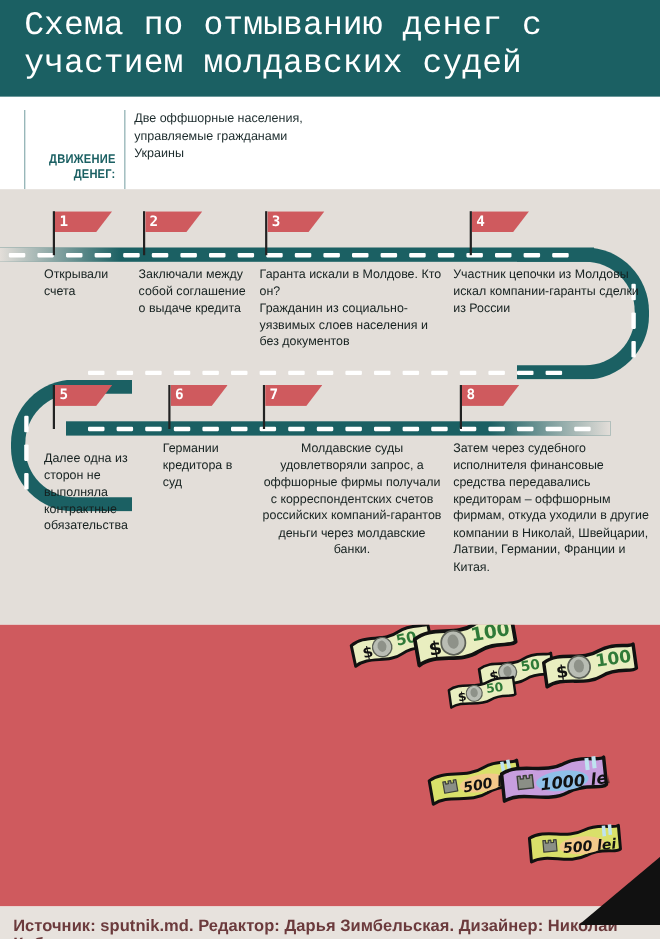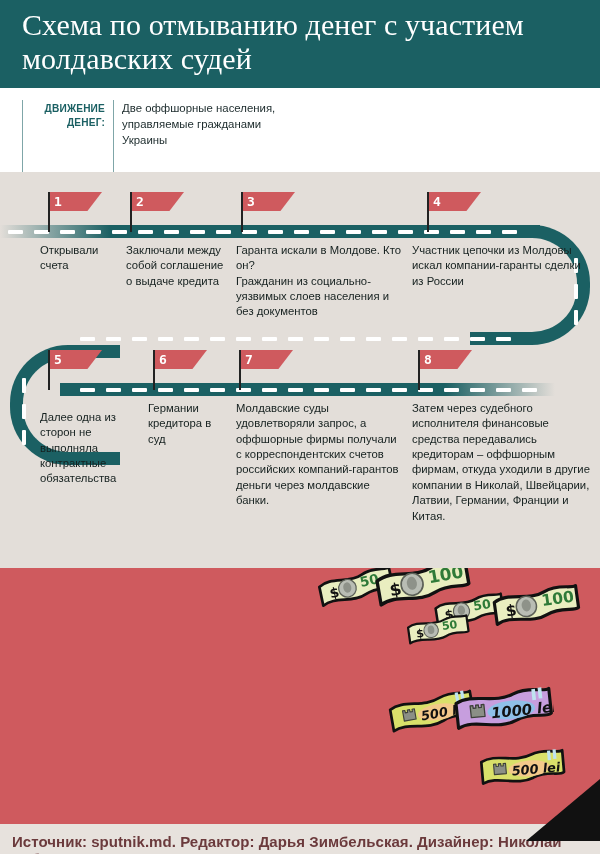--- a/index.html
+++ b/index.html
@@ -12,42 +12,42 @@
   .page{position:relative;width:600px;height:854px;overflow:hidden;background:#fff;}
 
   
   .header{
     position:absolute;left:0;top:0;width:600px;height:88px;
     background:#1b6063;
     box-sizing:border-box;padding:8px 20px 0 22px;
   }
   .header h1{
     margin:0;color:#ffffff;
-    font-family:Liberation Serif, serif;
+    font-family:Liberation Mono, monospace;
     font-size:30px;line-height:1.12;font-weight:400;letter-spacing:.1px;
   }
 
   
   .strip{
     position:absolute;left:0;top:88px;width:600px;height:84px;background:#ffffff;
     box-sizing:border-box;padding:12px 14px 0 14px;
     display:flex;
   }
   .strip-block{display:flex;}
   .strip-label{
     color:#1b6063;font-weight:bold;font-size:11.5px;line-height:1.25;
     text-align:right;text-transform:uppercase;letter-spacing:.2px;
     font-stretch:condensed;transform:scaleX(.88);transform-origin:right top;
     padding-top:1px;white-space:pre-line;
   }
   .strip-rule{width:1px;background:#7fa6a8;margin:0 8px;align-self:stretch;}
   .strip-text{color:#1b2a2b;font-size:11.4px;line-height:1.42;}
   .b1{width:96px;}
   .b2{width:216px;}
-  .b3{width:74px;}
+  .b3{width:74px;margin-top:37px;}
   .b4{width:170px;}
 
   
   .body-grey{
     position:absolute;left:0;top:172px;width:600px;height:396px;background:#e3ded9;
   }
 
   
   .road{position:absolute;height:13px;background:#1b6063;}
   .road-top{left:0;top:225px;width:540px;border-radius:0 0 0 0;}
@@ -247,21 +247,21 @@
       </div>
     </div>
   <div id="step-layer">
       <div class="step-text" style="left: 40px; top: 243px; width: 86px; white-space: pre-line;">Открывали счета</div>
       <div class="step-text" style="left: 126px; top: 243px; width: 104px; white-space: pre-line;">Заключали между собой соглашение о выдаче кредита</div>
       <div class="step-text" style="left: 236px; top: 243px; width: 168px; white-space: pre-line;">Гаранта искали в Молдове. Кто он?
 Гражданин из социально-уязвимых слоев населения и без документов</div>
       <div class="step-text" style="left: 412px; top: 243px; width: 176px; white-space: pre-line;">Участник цепочки из Молдовы искал компании-гаранты сделки из России</div>
       <div class="step-text" style="left: 40px; top: 410px; width: 100px; white-space: pre-line;">Далее одна из сторон не выполняла контрактные обязательства</div>
       <div class="step-text" style="left: 148px; top: 401px; width: 82px; white-space: pre-line;">Германии кредитора в суд</div>
-      <div class="step-text" style="left: 236px; top: 401px; width: 168px; white-space: pre-line;">Молдавские суды удовлетворяли запрос, а оффшорные фирмы получали с корреспондентских счетов российских компаний-гарантов деньги через молдавские банки.</div>
+      <div class="step-text" style="left: 236px; top: 401px; width: 168px; white-space: pre-line; text-align: center;">Молдавские суды удовлетворяли запрос, а оффшорные фирмы получали с корреспондентских счетов российских компаний-гарантов деньги через молдавские банки.</div>
       <div class="step-text" style="left: 412px; top: 401px; width: 180px; white-space: pre-line;">Затем через судебного исполнителя финансовые средства передавались кредиторам – оффшорным фирмам, откуда уходили в другие компании в Николай, Швейцарии, Латвии, Германии, Франции и Китая.</div>
     </div>
 
   <div class="pink">
 
     <div id="bill-layer">
         <div class="bill" style="left: 315px; top: 10px; transform: rotate(-12deg) scale(0.8); transform-origin: left top;">
           <svg width="96" height="46" viewBox="0 0 96 46">
     <path d="M3,12 C20,2 40,16 58,8 C74,1 88,9 93,6 L93,30 C88,34 74,26 58,33 C40,41 20,27 3,36 Z" fill="#e9eec0" stroke="#111" stroke-width="3.4" stroke-linejoin="round"></path>
     <circle cx="37" cy="21" r="11" fill="#b9bdb4" stroke="#5c6057" stroke-width="1.6"></circle>

